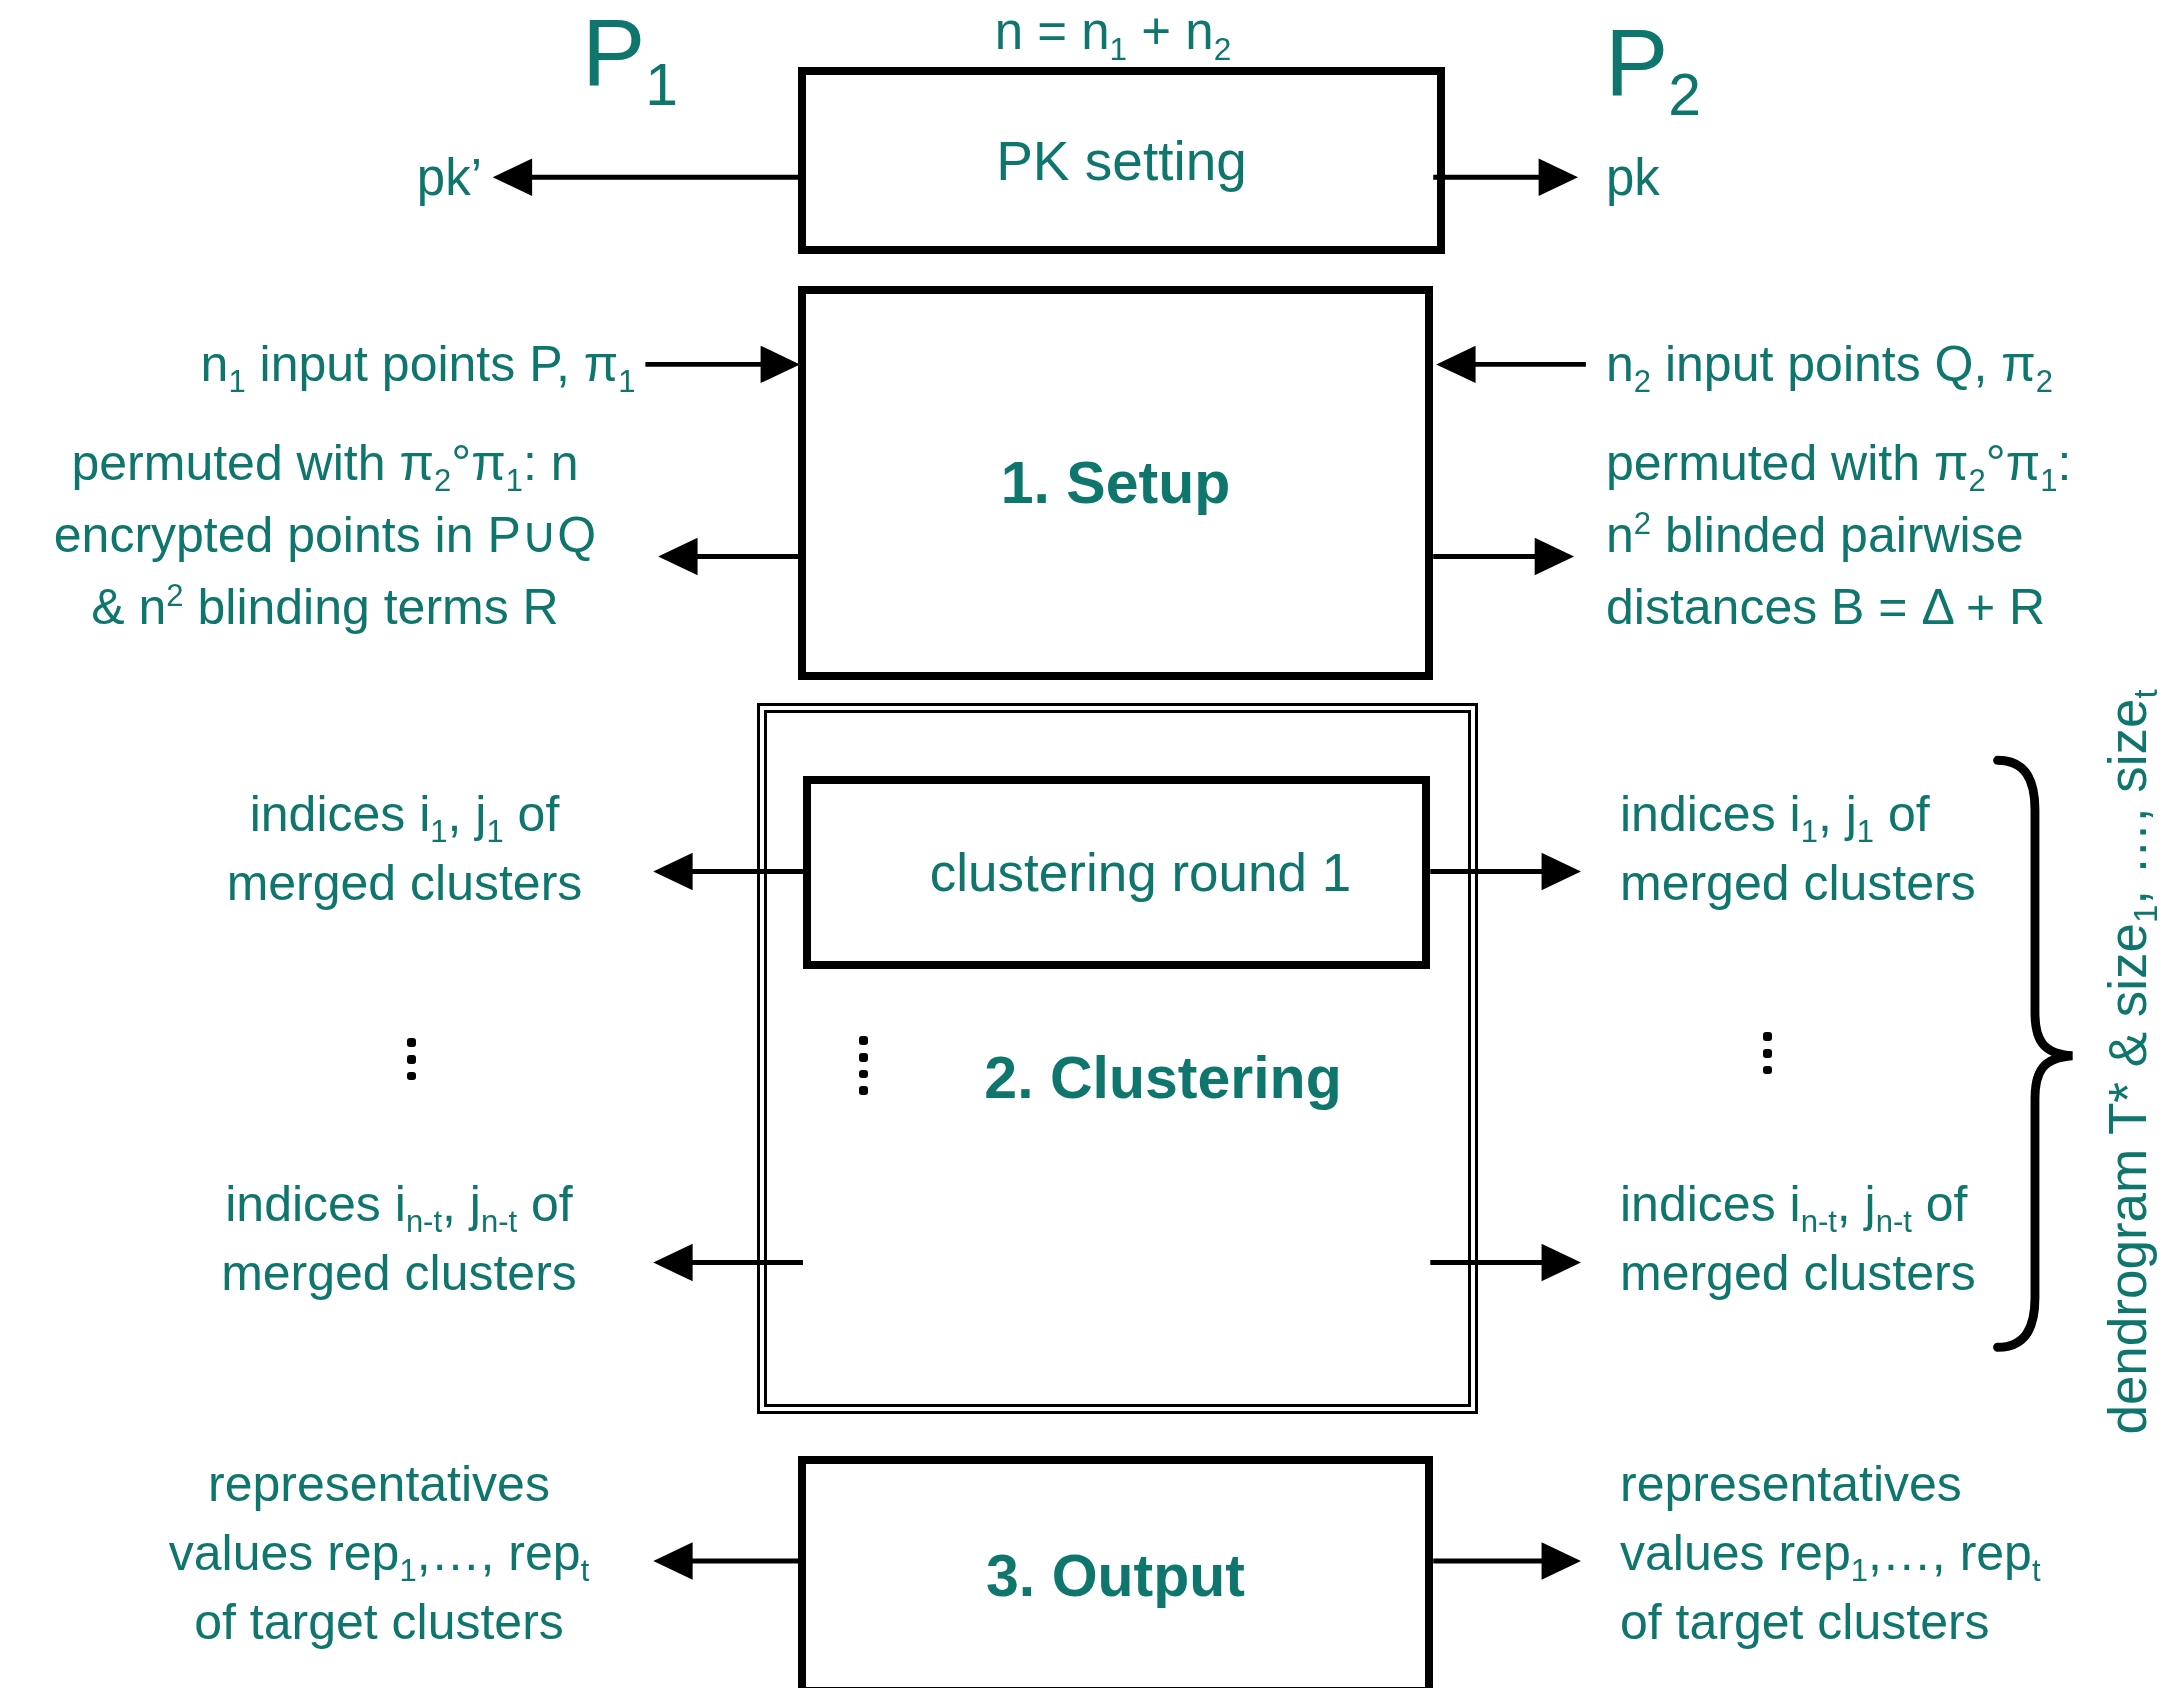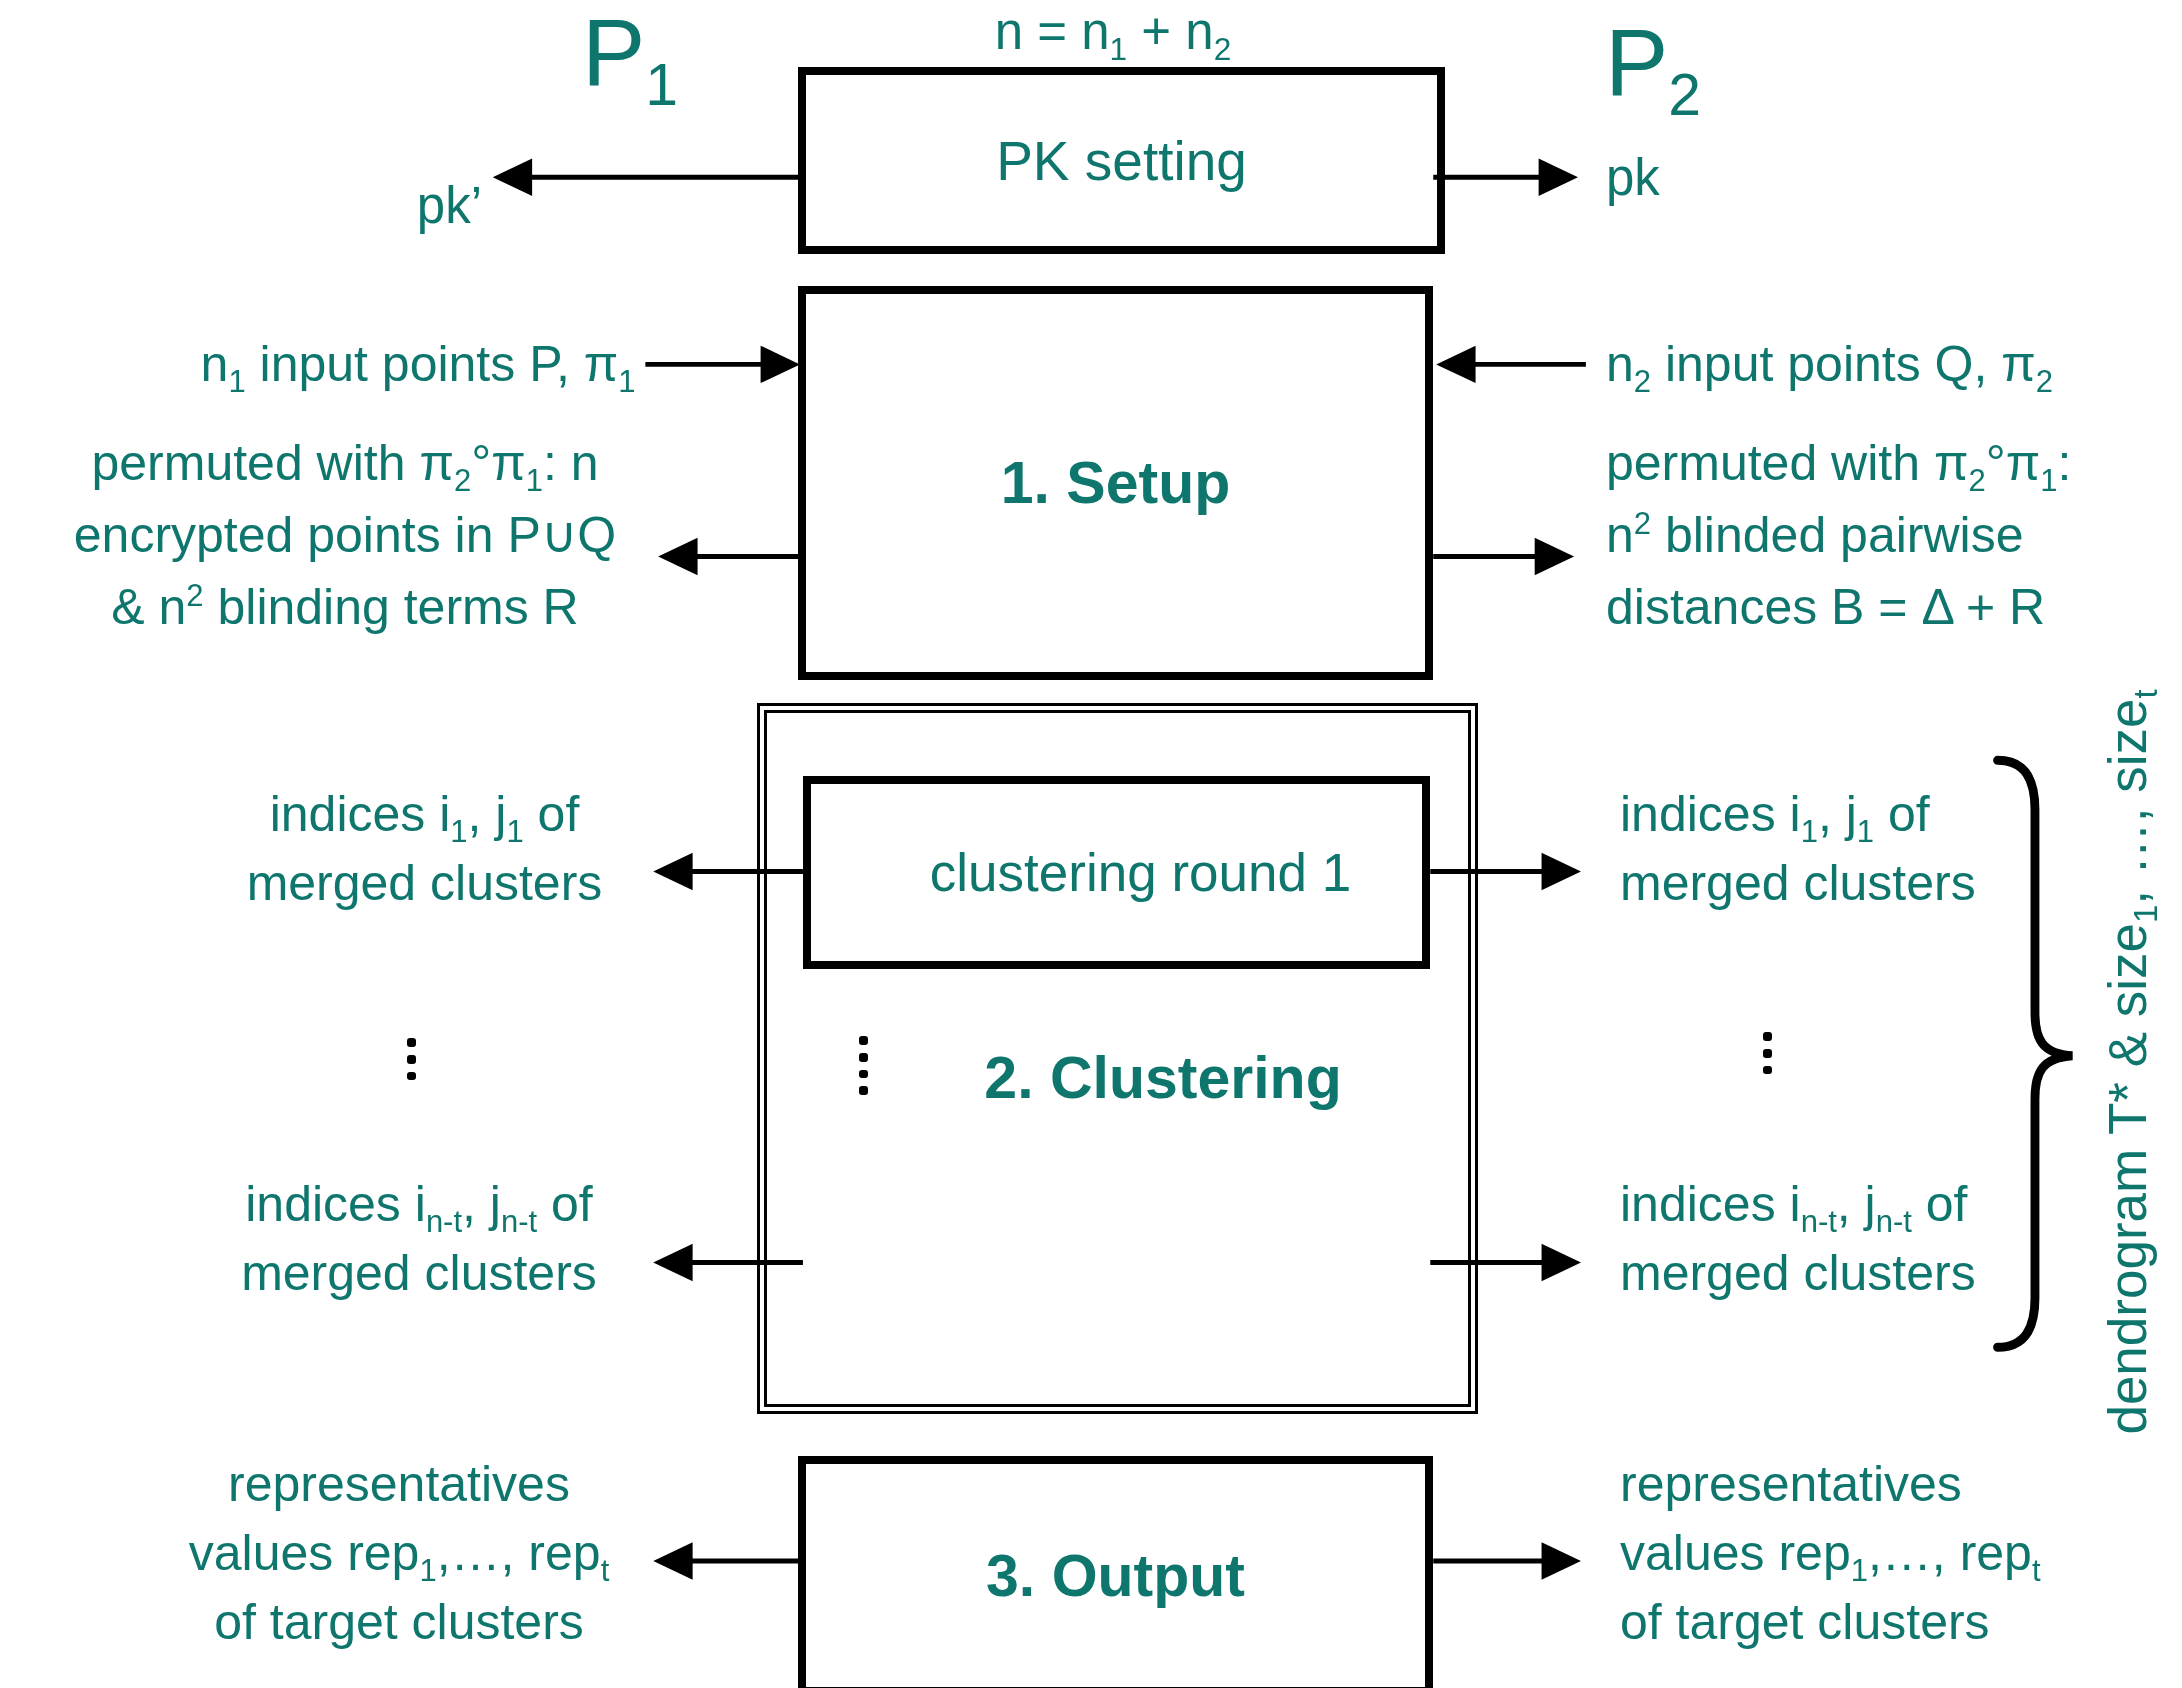--- a/index.html
+++ b/index.html
@@ -15,21 +15,21 @@
     display:flex;align-items:center;justify-content:center;text-align:center;
   }
   .box .bl{font-size:55px;}
   .box .bl.big{font-size:59px;font-weight:700;}
   .box .bl.round{font-size:53px;}
 
   .dbl{position:absolute;border:3px solid #000;}
   .dbl::after{content:"";position:absolute;inset:3.9px;border:3px solid #000;}
 
   .lbl{position:absolute;font-size:50px;line-height:71px;white-space:pre-line;}
-  .lbl.c{text-align:center;margin-left:20px;}
+  .lbl.c{text-align:center;}
   .lbl.r{text-align:right;}
   .party{position:absolute;font-size:95px;line-height:1.1;text-align:center;}
   .eq{position:absolute;font-size:51px;line-height:59px;text-align:center;}
   .pkl{position:absolute;font-size:51px;line-height:71px;}
   .sect{position:absolute;font-size:59px;font-weight:700;line-height:81px;text-align:center;}
   sub,sup{font-size:62%;line-height:0;}
 
   .vell{position:absolute;display:flex;flex-direction:column;align-items:center;gap:7.9px;}
   .vell i{display:block;width:8.9px;height:8.9px;border-radius:3px;background:#000;}
 
@@ -43,21 +43,21 @@
 
 <div class="canvas">
 
   <div class="party" style="left:561px;top:0px;width:138px;">P<sub>1</sub></div>
   <div class="party" style="left:1584px;top:9.9px;width:138px;">P<sub>2</sub></div>
   <div class="eq" style="left:916px;top:2px;width:394px;">n = n<sub>1</sub> + n<sub>2</sub></div>
 
   <div class="box" style="left:798px;top:67px;width:647px;height:187px;">
     <span class="bl">PK setting</span>
   </div>
-  <div class="pkl r" style="left:364px;top:142px;width:118px;text-align:right;margin-top:28px;">pk’</div>
+  <div class="pkl r" style="left:364px;top:142px;width:118px;text-align:right;">pk’</div>
   <div class="pkl" style="left:1606px;top:142px;">pk</div>
 
   <div class="box" style="left:798px;top:286px;width:635px;height:394px;">
     <span class="bl big">1. Setup</span>
   </div>
   <div class="lbl r" style="left:29.6px;top:329px;width:606px;">n<sub>1</sub> input points P, π<sub>1</sub></div>
   <div class="lbl c" style="left:0px;top:427px;width:650px;line-height:72px;">permuted with π<sub>2</sub>°π<sub>1</sub>: n
 encrypted points in P∪Q
 &amp; n<sup>2</sup> blinding terms R</div>
   <div class="lbl" style="left:1606px;top:329px;width:552px;">n<sub>2</sub> input points Q, π<sub>2</sub></div>

